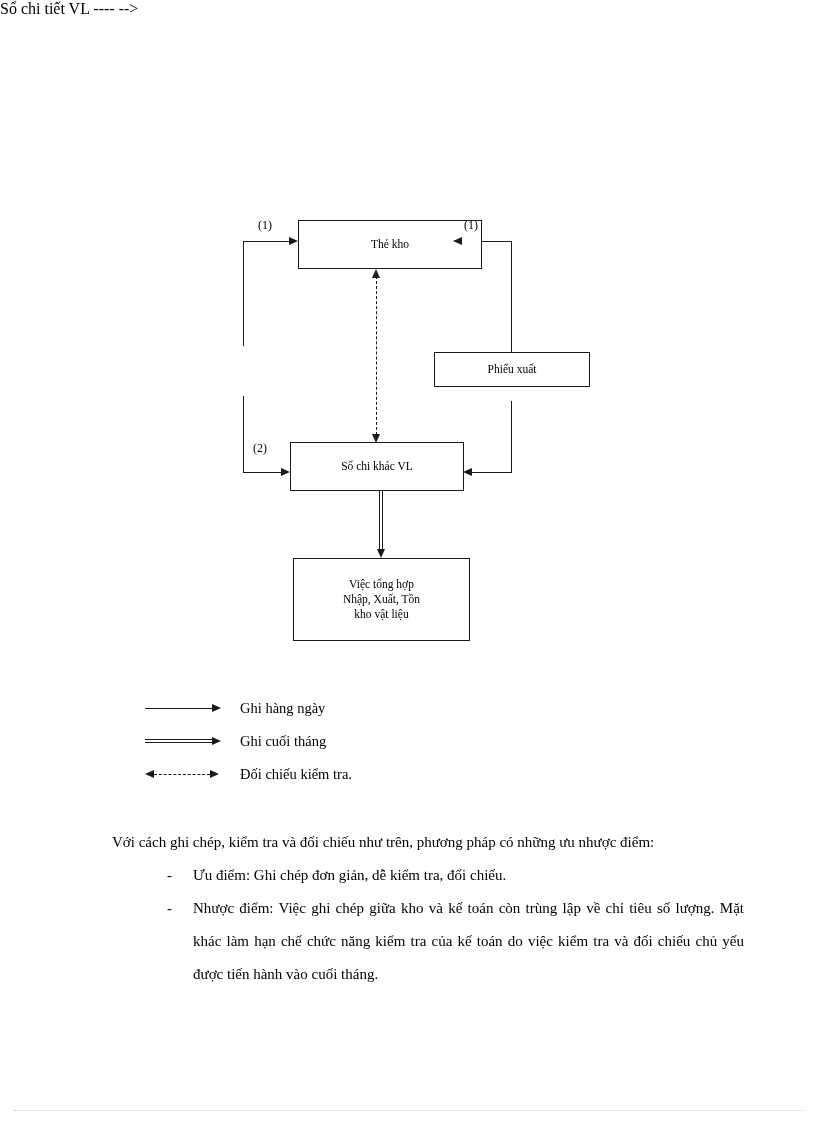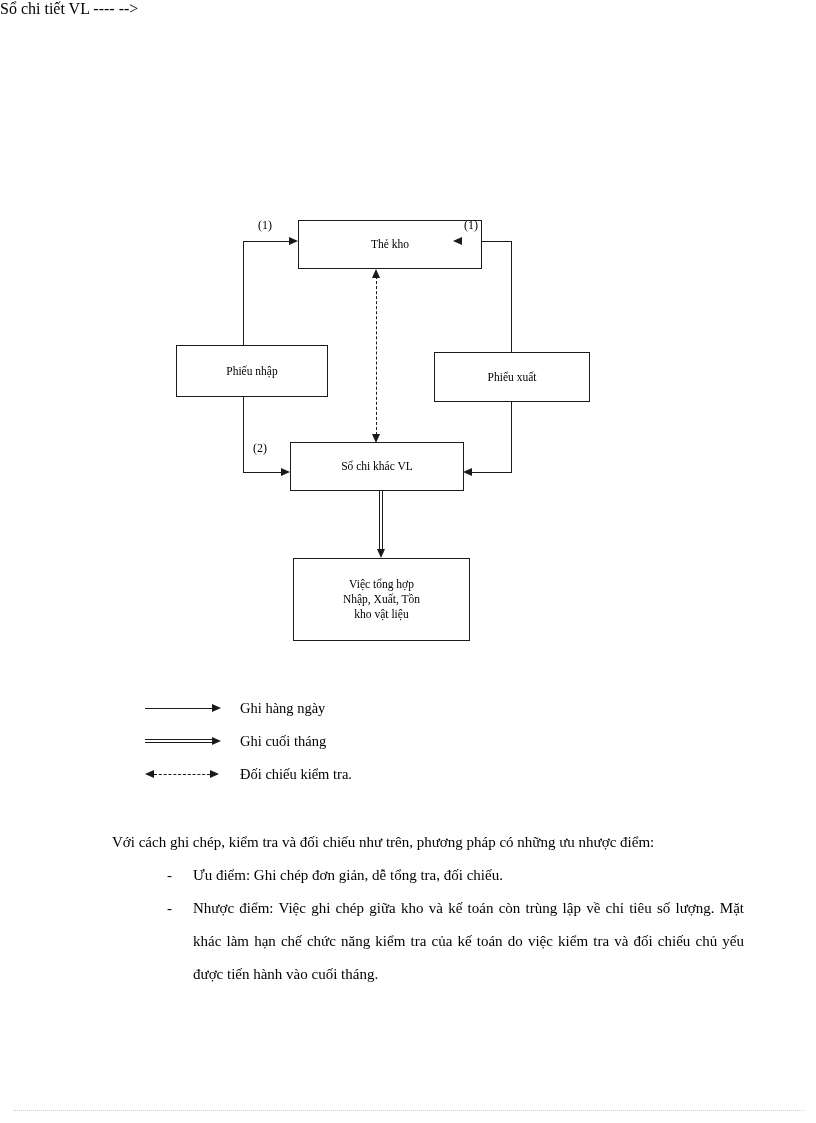--- a/index.html
+++ b/index.html
@@ -46,21 +46,21 @@
     justify-content: center;
     text-align: center;
     font-size: 11.5px;
     line-height: 15px;
     z-index: 5;
   }
   .node .node-label { display: block; padding: 0 4px; }
 
   #node-the-kho      { left: 298px; top: 220px; width: 184px; height: 49px; }
   #node-phieu-nhap   { left: 176px; top: 345px; width: 152px; height: 52px; }
-  #node-phieu-xuat   { left: 434px; top: 352px; width: 156px; height: 50px; }
+  #node-phieu-xuat   { left: 434px; top: 352px; width: 156px; height: 35px; }
   #node-so-chi-tiet  { left: 290px; top: 442px; width: 174px; height: 49px; }
   #node-bang-tong-hop{ left: 293px; top: 558px; width: 177px; height: 83px; }
 
   
   .ln { position: absolute; background: #1a1a1a; z-index: 2; }
   .ln.h { height: 1px; }
   .ln.v { width: 1px; }
 
   
   .ah { position: absolute; width: 0; height: 0; z-index: 6; }
@@ -183,23 +183,20 @@
 
   
   <div class="dbl-v" style="left:379px; top:491px; height:60px;"></div>
   <div class="ah down" style="left:377px; top:549px;"></div>
 
   
   <div class="node" id="node-the-kho">
     <span class="node-label">Thẻ kho</span>
   </div>
 
-  <div class="node" id="node-phieu-nhap">
-    <span class="node-label">Phiếu nhập</span>
-  </div>
 
   <div class="node" id="node-phieu-xuat">
     <span class="node-label">Phiếu xuất</span>
   </div>
 
   <div class="node" id="node-so-chi-tiet">
     <span class="node-label">Sổ chi khác VL</span>
   </div>
 
   <div class="node" id="node-bang-tong-hop">
@@ -231,21 +228,21 @@
     <div class="ah right" style="left:212px; top:5.5px;"></div>
     <div class="legend-text" style="top:0;">Ghi cuối tháng</div>
   </div>
 </div>
 
 <div id="body-text">
   <p class="indent">Với cách ghi chép, kiểm tra và đối chiếu như trên, phương pháp có những ưu nhược điểm:</p>
 
   <div class="bullet-row">
     <span class="bullet-dash">-</span>
-    <span class="bullet-body">Ưu điểm: Ghi chép đơn giản, dễ tổng tra, đối chiếu.</span>
+    <span class="bullet-body">Ưu điểm: Ghi chép đơn giản, dễ kiểm tra, đối chiếu.</span>
   </div>
 
   <div class="bullet-row" style="padding-left:95px;">
     <span class="bullet-dash">-</span>
     <span class="bullet-body" style="margin-left:-95px; padding-left:95px; text-indent:0;">Nhược điểm: Việc ghi chép giữa kho và kế toán còn trùng lập về chỉ tiêu số lượng. Mặt khác làm hạn chế chức năng kiểm tra của kế toán do việc kiểm tra và đối chiếu chủ yếu được tiến hành vào cuối tháng.</span>
   </div>
 </div>
 
 <div id="footer-rule"></div>
 

